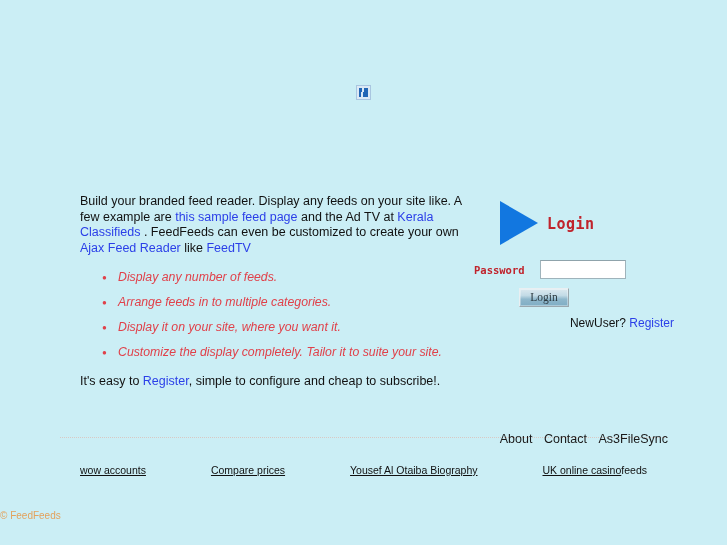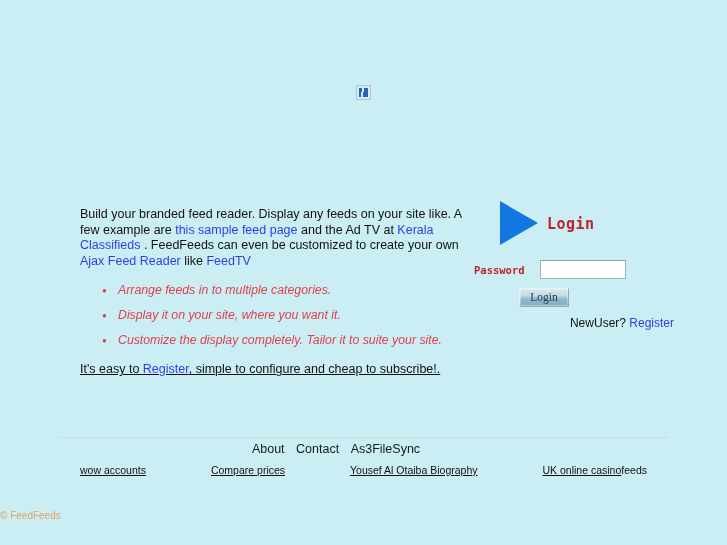--- a/index.html
+++ b/index.html
@@ -63,21 +63,21 @@
 
   
   .main-wrap {
     position: relative;
     width: 727px;
     height: 300px;
   }
   .content-col {
     position: absolute;
     left: 80px;
-    top: 96px;
+    top: 83px;
     width: 385px;
   }
   .intro-para {
     margin: 0;
     font-size: 12.5px;
     line-height: 15.6px;
     color: #111111;
   }
   .intro-para a,
   .para-link {
@@ -109,21 +109,20 @@
     line-height: 15px;
     font-style: normal;
     color: #e0414a;
   }
 
   .tail-para {
     margin: 14px 0 0 0;
     font-size: 12.5px;
     line-height: 15.6px;
     color: #111111;
-    text-decoration: underline;
   }
   .tail-para-2 {
     margin-top: 26px;
     width: 570px;
   }
 
   
   .login-col {
     position: absolute;
     left: 474px;
@@ -223,23 +222,23 @@
     position: absolute;
     left: 60px;
     top: 437px;
     width: 607px;
     height: 1px;
     border-top: 1px dotted #d9c9c4;
   }
   .footer-nav {
     position: absolute;
     left: 0;
-    top: 442px;
+    top: 432px;
     width: 672px;
-    text-align: center;
+    text-align: right;
     font-size: 12.5px;
     color: #1a1a1a;
   }
   .footer-nav span {
     margin: 0 4px;
   }
   .footer-links {
     position: absolute;
     left: 80px;
     top: 464px;
@@ -277,20 +276,21 @@
   </span>
 </div>
 
 <div class="main-wrap">
 
   <div class="content-col">
 
     <p class="intro-para"><span>Build your branded feed reader. Display any feeds on your site like. A few example are </span><a class="para-link" href="#">this sample feed page</a><span> and the Ad TV at </span><a class="para-link" href="#">Kerala Classifieds</a><span> . FeedFeeds can even be customized to create your own </span><a class="para-link" href="#">Ajax Feed Reader</a><span> like </span><a class="para-link" href="#">FeedTV</a></p>
 
     <ul class="feature-list">
+      <li>Display any number of feeds.</li>
       <li>Arrange feeds in to multiple categories.</li>
       <li>Display it on your site, where you want it.</li>
       <li>Customize the display completely. Tailor it to suite your site.</li>
     </ul>
 
     <p class="tail-para"><span>It's easy to </span><a class="para-link" href="#">Register</a><span>, simple to configure and cheap to subscribe!.</span></p>
 
   </div>
 
   <div class="login-col">

